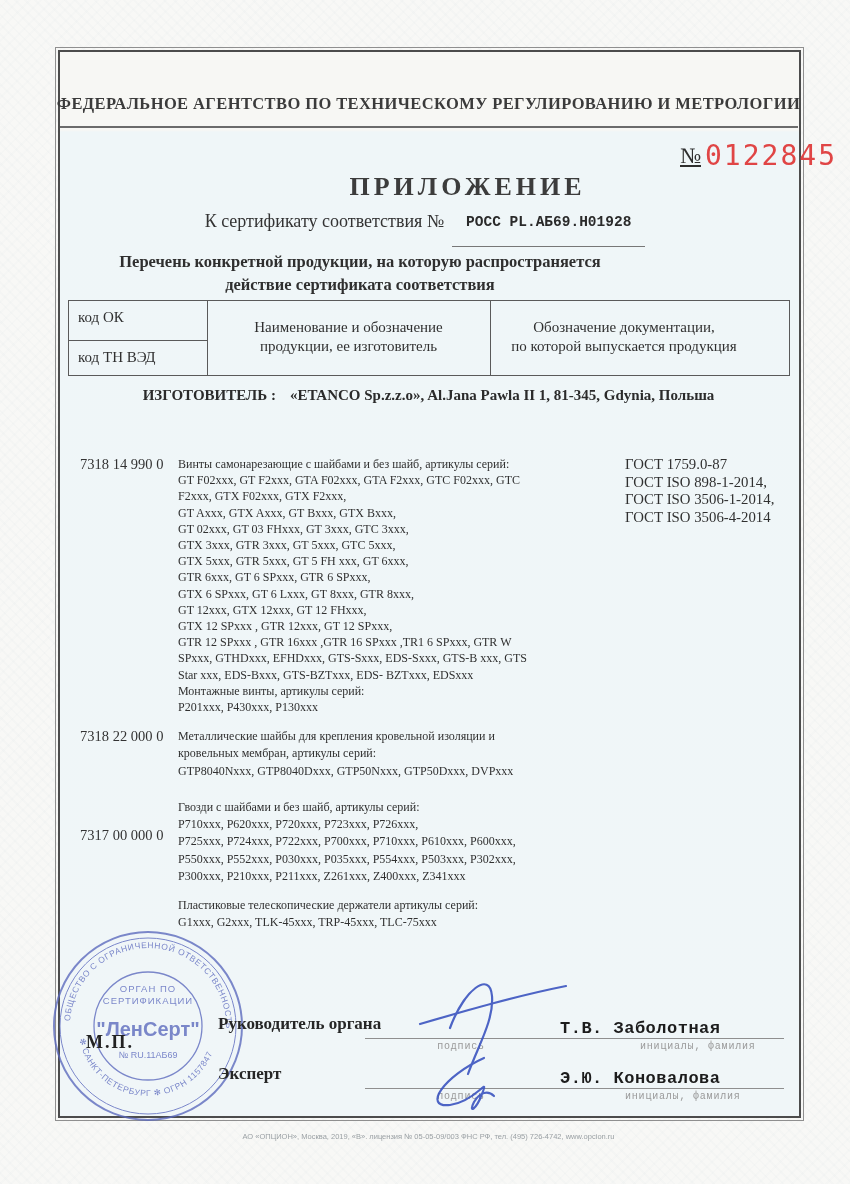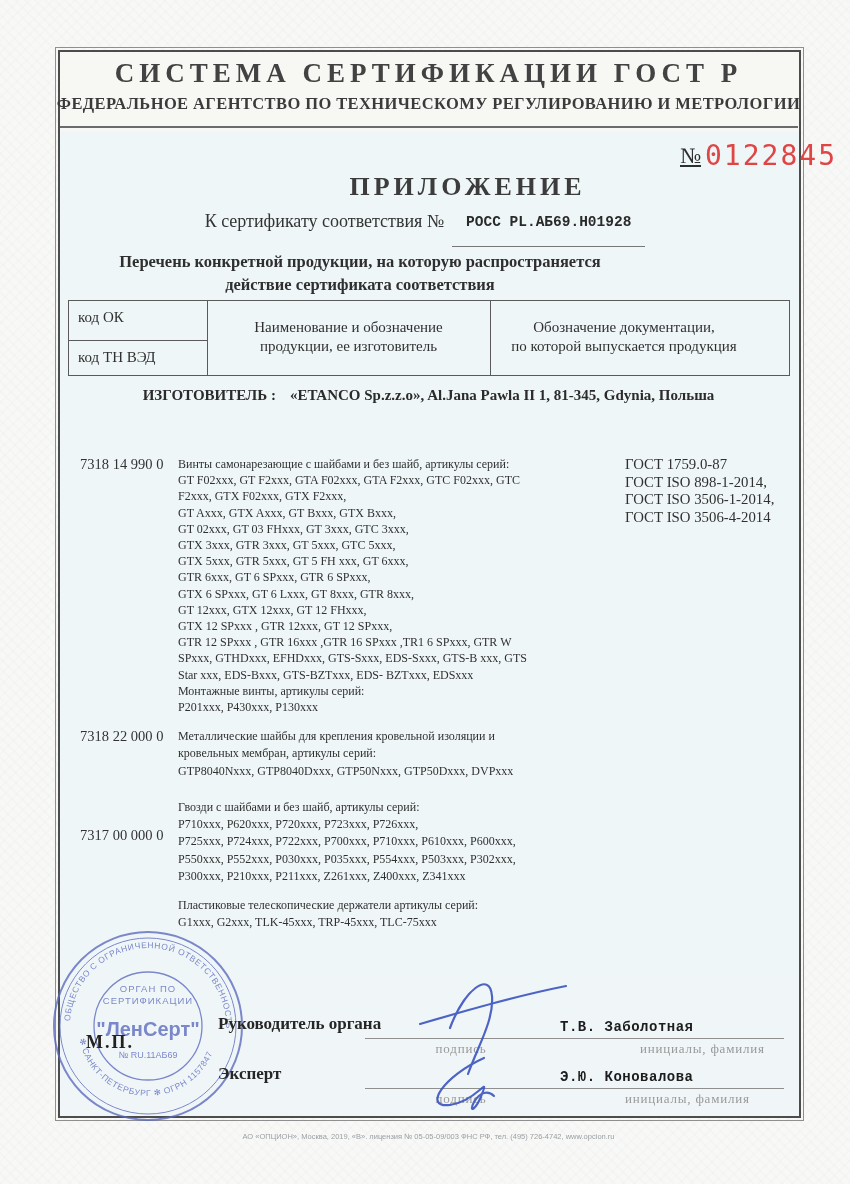--- a/index.html
+++ b/index.html
@@ -52,43 +52,42 @@
   .p3{top:799px;line-height:17.2px;}
   .p4{top:897px;line-height:17.2px;}
   .docs{left:625px;top:456px;width:168px;font-size:14.8px;line-height:17.6px;color:#303030;white-space:pre-line;}
   .siglabel{font-weight:bold;font-size:17px;color:#262626;}
   .sl1{left:218px;top:1014px;} .sl2{left:218px;top:1064px;}
   .sline{border-bottom:1px solid #8f8f8f;height:22px;}
   .line1{left:365px;top:1016px;width:192px;} .line2{left:365px;top:1066px;width:192px;}
   .nline1{left:556px;top:1016px;width:228px;border-bottom:1px solid #8f8f8f;height:22px;}
   .nline2{left:556px;top:1066px;width:228px;border-bottom:1px solid #8f8f8f;height:22px;}
   .typedname{font-family:"Liberation Mono","DejaVu Sans Mono",monospace;font-weight:bold;
-    font-size:14px;letter-spacing:0.5px;color:#1c1c1c;white-space:nowrap;}
+    font-size:17px;letter-spacing:0.5px;color:#1c1c1c;white-space:nowrap;}
   .name1{left:560px;top:1019px;} .name2{left:560px;top:1069px;}
-  .tiny{font-family:Liberation Serif, serif;font-size:13px;color:#999;
+  .tiny{font-family:Liberation Mono, monospace;font-size:10px;color:#999;
     letter-spacing:0.8px;}
   .cap1{left:365px;top:1041px;width:192px;text-align:center;}
   .cap2{left:365px;top:1091px;width:192px;text-align:center;}
   .cap3{left:640px;top:1041px;} .cap4{left:625px;top:1091px;}
   .mp{left:86px;top:1032px;font-weight:bold;font-size:18px;letter-spacing:2px;color:#222;}
   .stampsvg{left:46px;top:926px;opacity:0.78;}
   .autograph{left:398px;top:962px;opacity:0.9;}
   .footer{left:55px;top:1132px;width:747px;text-align:center;
     font-family:"Liberation Sans","DejaVu Sans",sans-serif;font-size:7.5px;color:#9aa0a4;}
 </style>
 </head>
 <body>
 
 <div class="page">
 
   <div class="abs frame-outer">
     <div class="frame-inner"></div>
   </div>
 
-  <div class="abs title1">СИСТЕМА СЕРТИФИКАЦИИ ГОСТ Р</div>
   <div class="abs title2">ФЕДЕРАЛЬНОЕ АГЕНТСТВО ПО ТЕХНИЧЕСКОМУ РЕГУЛИРОВАНИЮ И МЕТРОЛОГИИ</div>
   <div class="abs hrule"></div>
 
   <div class="abs numrow">
     <span class="numsign">№</span>
     <span class="blanknum">0122845</span>
   </div>
 
   <div class="abs apptitle">ПРИЛОЖЕНИЕ</div>
 

